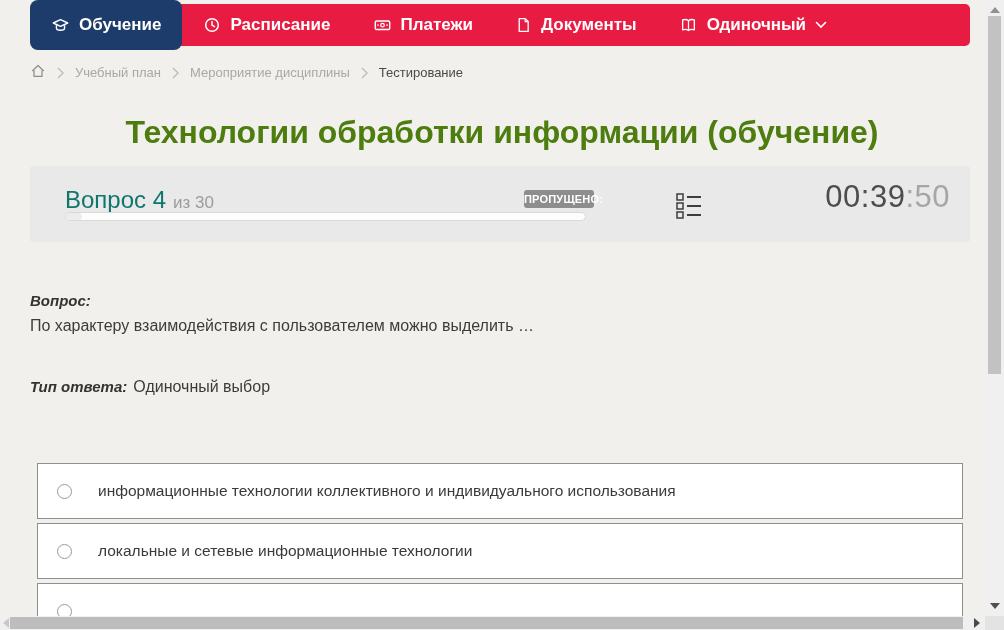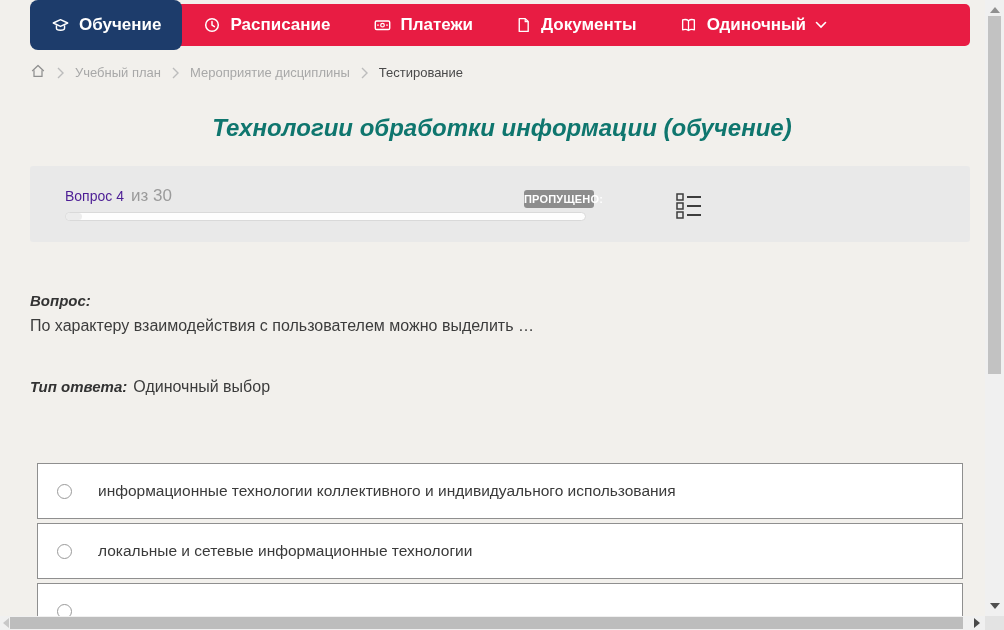--- a/index.html
+++ b/index.html
@@ -18,26 +18,26 @@
 
   
   .breadcrumb { position:absolute; left:30px; top:63px; display:flex; align-items:center; gap:11px;
                 font-size:13px; color:#a8a8a8; }
   .crumb { cursor:pointer; }
   .crumb.current { color:#4a4a4a; }
   .crumb-sep { display:flex; align-items:center; }
 
   
   .page-title { position:absolute; left:0; top:114px; width:100%; text-align:center;
-                font-size:24px; font-weight:bold; color:#0f766e;font-style:italic; }
+                font-size:32px; font-weight:bold; color:#4d7c0f; }
 
   
   .qpanel { position:absolute; left:30px; top:166px; width:940px; height:76px; background:#e9e9e9; border-radius:3px; }
   .q-num-row { position:absolute; left:35px; top:20px; display:flex; align-items:baseline; gap:7px; }
-  .q-num { font-size:14px; color:#4c1d95; }
+  .q-num { font-size:24px; color:#0f766e; }
   .q-of { font-size:17px; color:#9b9b9b; }
   .skip-badge { position:absolute; top:24px; left:494px; width:70px; height:18px; line-height:18px; text-align:center;
                 background:#8d8d8d; color:#fff; font-size:11px; font-weight:bold; border-radius:3px; letter-spacing:.2px; }
   .progressbar { position:absolute; left:35px; top:46px; width:521px; height:9px;
                  background:#fdfdfd; border:1px solid #d9d9d9; border-radius:5px; overflow:hidden; }
   .progressbar-fill { height:100%; background:#ececec; border-radius:5px; }
   .qlist-icon { position:absolute; left:646px; top:25px; cursor:pointer; }
   .timer { position:absolute; right:20px; top:13px; font-size:31px; color:#4d4d4d; letter-spacing:.5px; }
   .timer .sec { color:#a6a6a6; }
 
@@ -175,20 +175,23 @@
       <div class="progressbar-fill" style="width:3%"></div>
     </div>
     <span class="qlist-icon">
       <svg width="26" height="29" viewBox="0 0 26 29">
         <rect x="1" y="3" width="6" height="6" fill="none" stroke="#3d3d3d" stroke-width="1.5"></rect>
         <rect x="1" y="12" width="6" height="6" fill="none" stroke="#3d3d3d" stroke-width="1.5"></rect>
         <rect x="1" y="21" width="6" height="6" fill="none" stroke="#3d3d3d" stroke-width="1.5"></rect>
         <path d="M11 6h14M11 15h14M11 24h14" stroke="#3d3d3d" stroke-width="2"></path>
       </svg>
     </span>
+    <div class="timer">
+      <span>00:39</span><span class="sec">:50</span>
+    </div>
   </section>
 
   <p class="q-label">Вопрос:</p>
   <p class="q-text">По характеру взаимодействия с пользователем можно выделить …</p>
   <p class="q-type">
     <span class="t-label">Тип ответа:</span><span>Одиночный выбор</span>
   </p>
 
   <div class="options">
     <div class="option">

